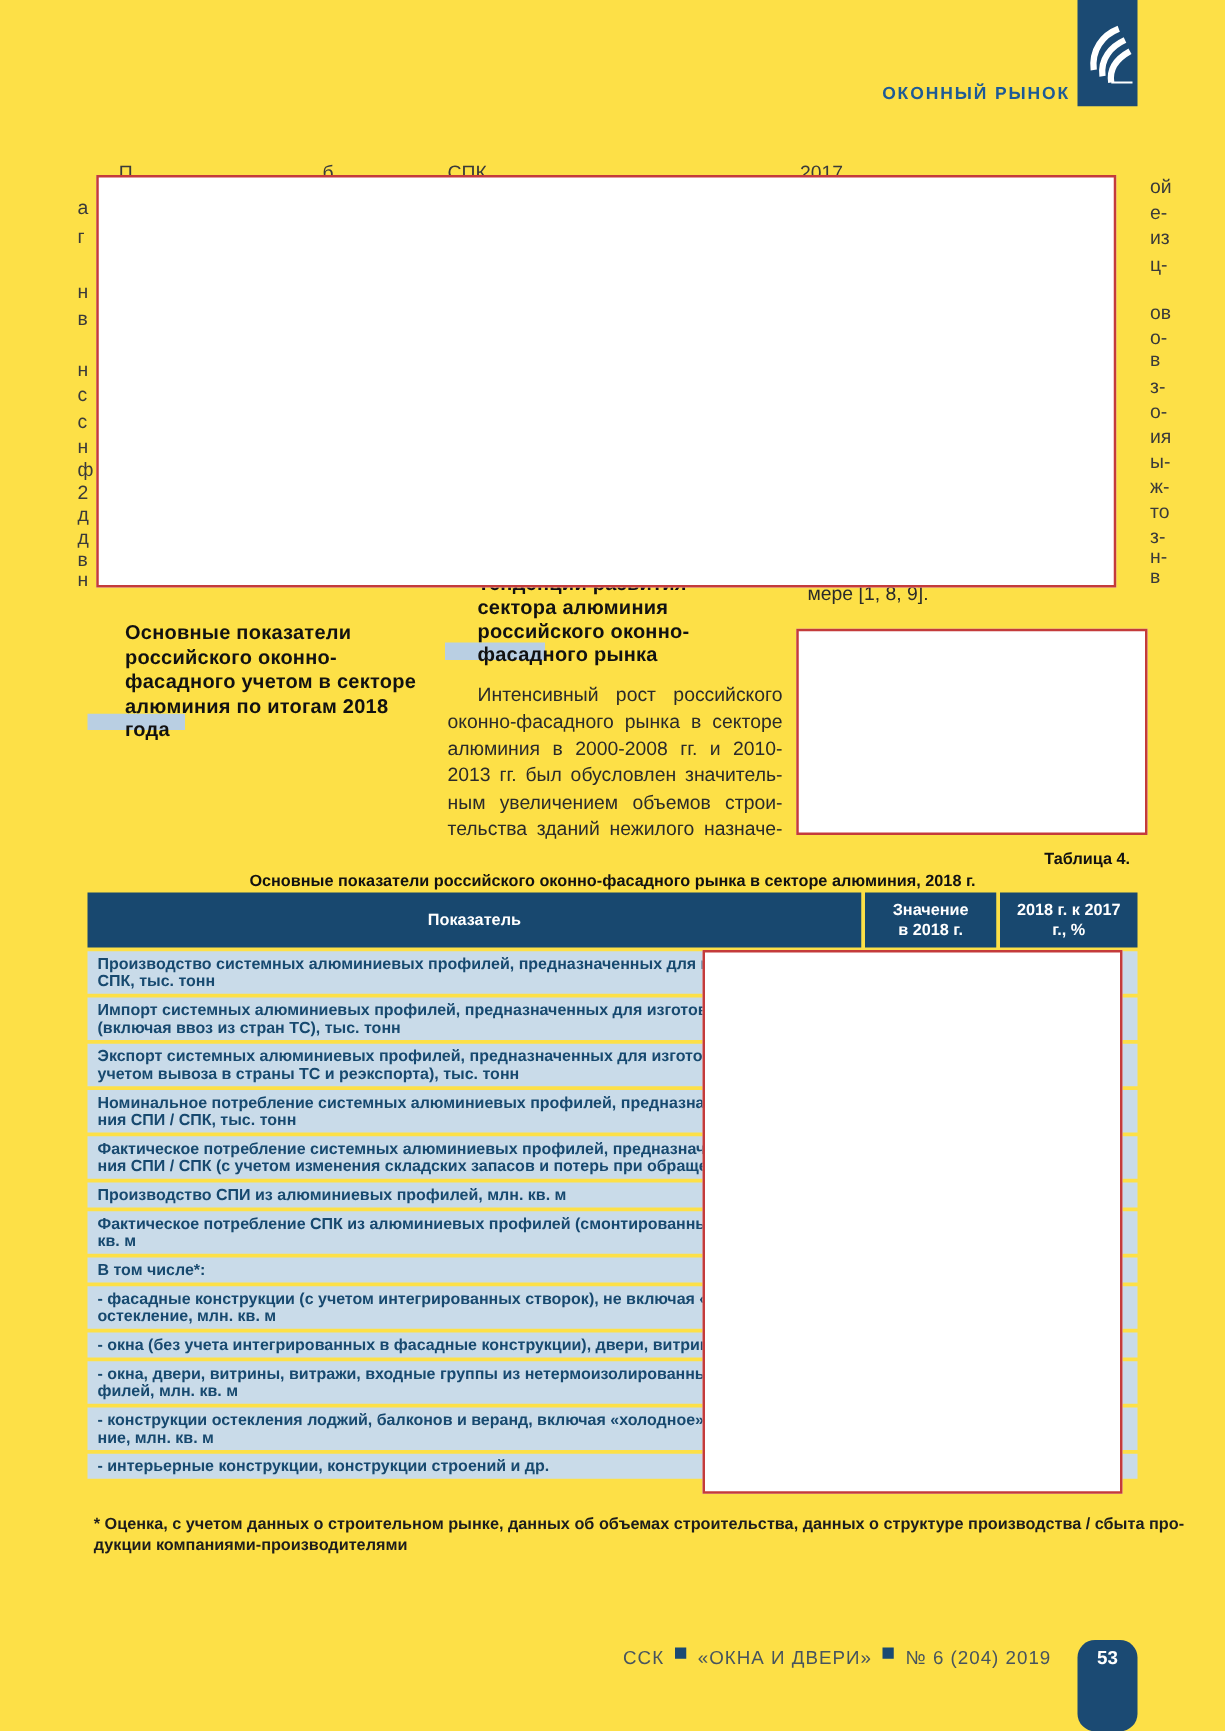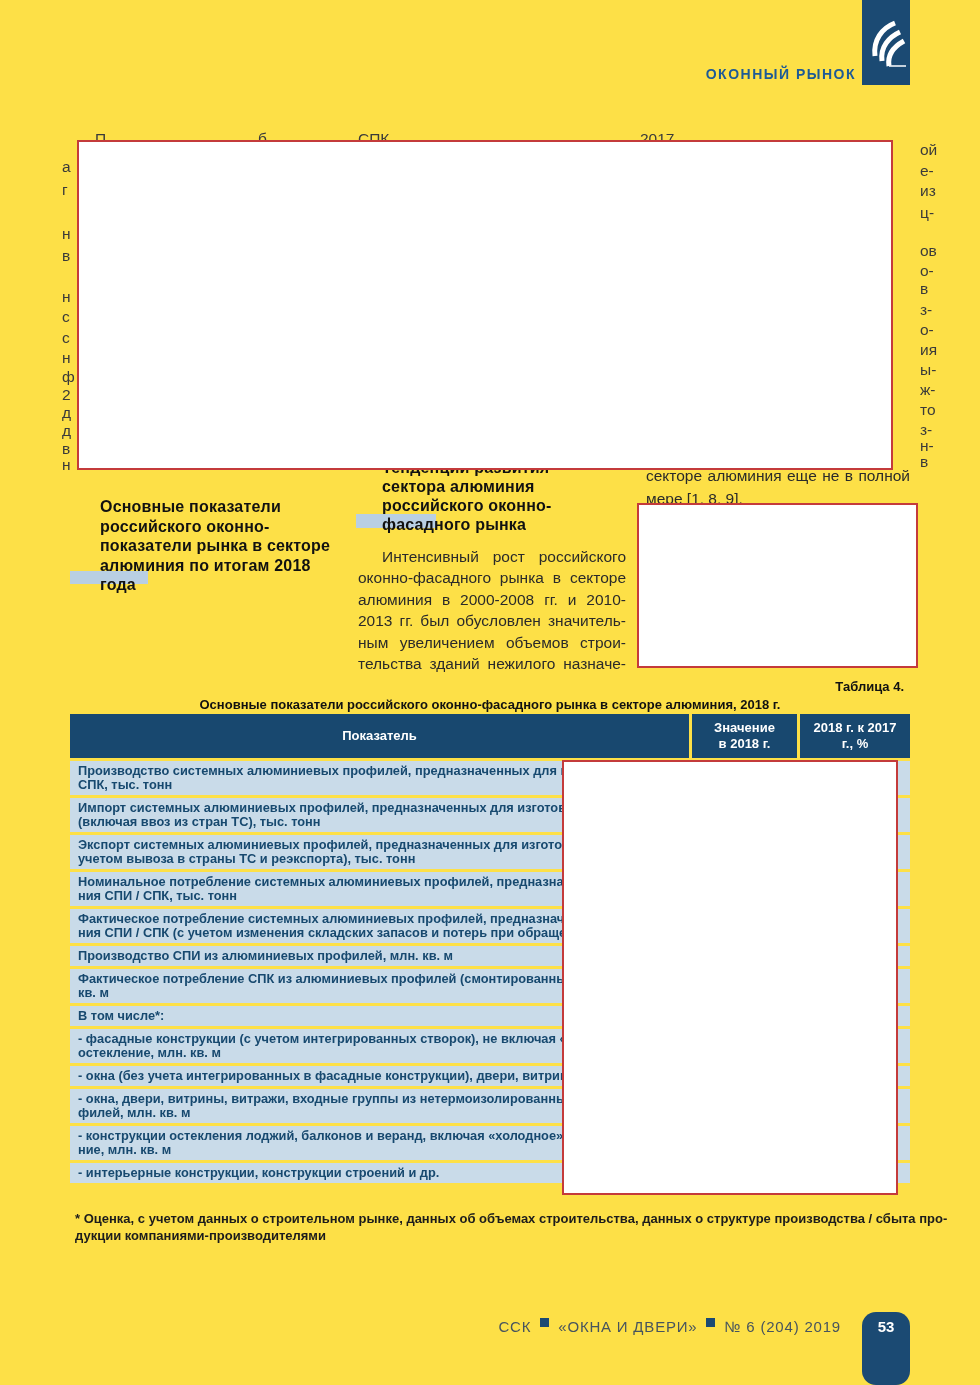--- a/index.html
+++ b/index.html
@@ -105,42 +105,41 @@
   <div class="redaction box1"></div>
   <div class="redaction box2"></div>
   <div class="redaction box3"></div>
 
   <div class="hl hl1"></div>
   <div class="hl hl2"></div>
 
   <div class="heading h-left">
     <div>Основные показатели</div>
     <div>российского оконно-</div>
-    <div>показатели рынка в секторе</div>
+    <div>фасадного учетом в секторе</div>
     <div>алюминия по итогам 2018</div>
     <div>года</div>
   </div>
 
   <div class="heading h-mid">
     <div>Тенденции развития</div>
     <div>сектора алюминия</div>
     <div>российского оконно-</div>
     <div>фасадного рынка</div>
   </div>
   <div class="body-col b-mid">
     <div class="jline indent2">Интенсивный рост российского</div>
     <div class="jline">оконно-фасадного рынка в секторе</div>
     <div class="jline">алюминия в 2000-2008 гг. и 2010-</div>
     <div class="jline">2013 гг. был обусловлен значитель-</div>
     <div class="jline">ным увеличением объемов строи-</div>
     <div class="jline">тельства зданий нежилого назначе-</div>
   </div>
 
   <div class="body-col b-right">
-    <div class="jline">секторе алюминия еще не в полной</div>
     <div>мере [1, 8, 9].</div>
   </div>
 
   <div class="table-label">Таблица 4.</div>
   <div class="table-caption">Основные показатели российского оконно-фасадного рынка в секторе алюминия, 2018 г.</div>
 
   <div class="dtable">
     <div class="thead">
       <div class="th th1">
         <span>Показатель</span>

